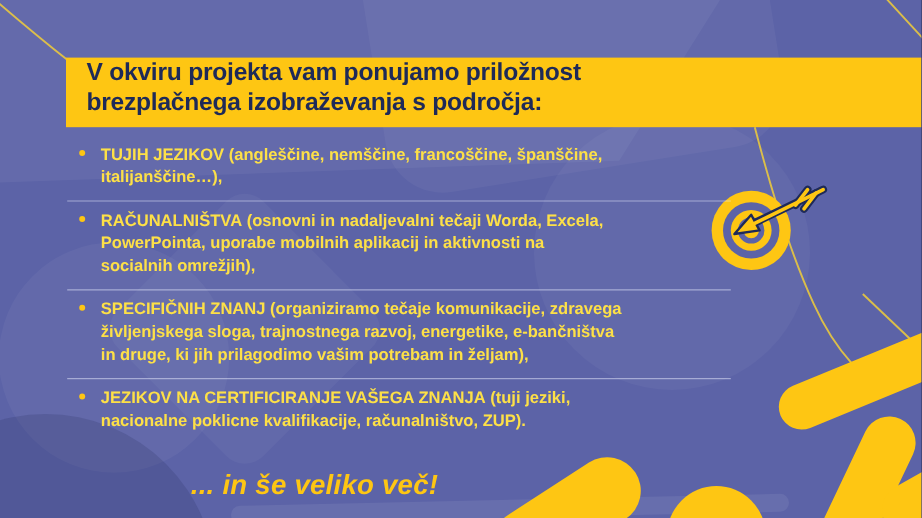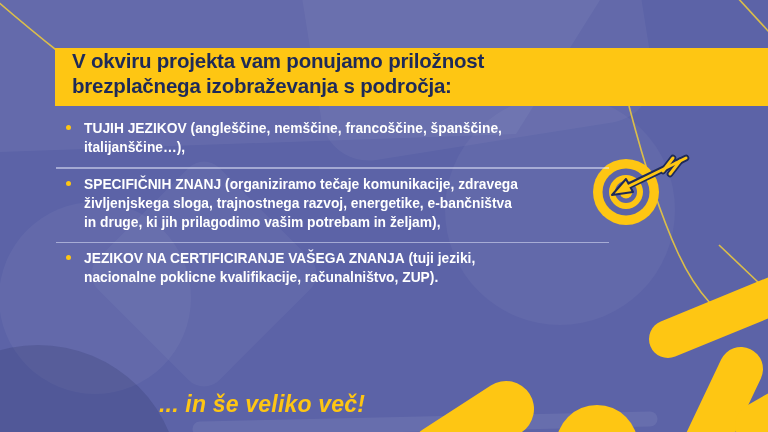--- a/index.html
+++ b/index.html
@@ -13,21 +13,21 @@
     position:absolute;left:55px;top:48px;right:0;height:58px;
     background:#fec613;display:flex;align-items:flex-start;
   }
   .header-title{
     white-space:pre-wrap;color:#1e2a58;font-weight:700;
     font-size:20.5px;line-height:25px;padding-left:17px;letter-spacing:-0.2px;
   }
   .points{position:absolute;left:55px;top:113px;width:572px;}
   .item{
     position:relative;padding:6px 0 10px 29px;
-    color:#ffffff;font-size:13.8px;line-height:19px;font-weight:700;
+    color:#fde047;font-size:13.8px;line-height:19px;font-weight:700;
   }
   .item .txt{white-space:pre-wrap;}
   .dot{
     position:absolute;left:11px;top:12px;width:5px;height:5px;
     border-radius:50%;background:#fec613;
   }
   .divider{border-top:1.5px solid rgba(235,240,255,0.5);width:553px;margin-left:1px;height:0;}
   .tagline{
     position:absolute;left:159px;top:379px;color:#fec613;
     font-size:23px;font-weight:700;font-style:italic;letter-spacing:0.2px;margin-top:12px;
@@ -98,20 +98,26 @@
 
   <div class="points">
 
     <div class="item">
       <span class="dot"></span>
       <span class="txt"><b>TUJIH JEZIKOV</b><span> (angleščine, nemščine, francoščine, španščine,
 italijanščine…),</span></span>
     </div>
     <div class="divider"></div>
 
+    <div class="item">
+      <span class="dot"></span>
+      <span class="txt"><b>RAČUNALNIŠTVA</b><span> (osnovni in nadaljevalni tečaji Worda, Excela,
+PowerPointa, uporabe mobilnih aplikacij in aktivnosti na
+socialnih omrežjih),</span></span>
+    </div>
     <div class="divider"></div>
 
     <div class="item">
       <span class="dot"></span>
       <span class="txt"><b>SPECIFIČNIH ZNANJ</b><span> (organiziramo tečaje komunikacije, zdravega
 življenjskega sloga, trajnostnega razvoj, energetike, e-bančništva
 in druge, ki jih prilagodimo vašim potrebam in željam),</span></span>
     </div>
     <div class="divider"></div>
 

